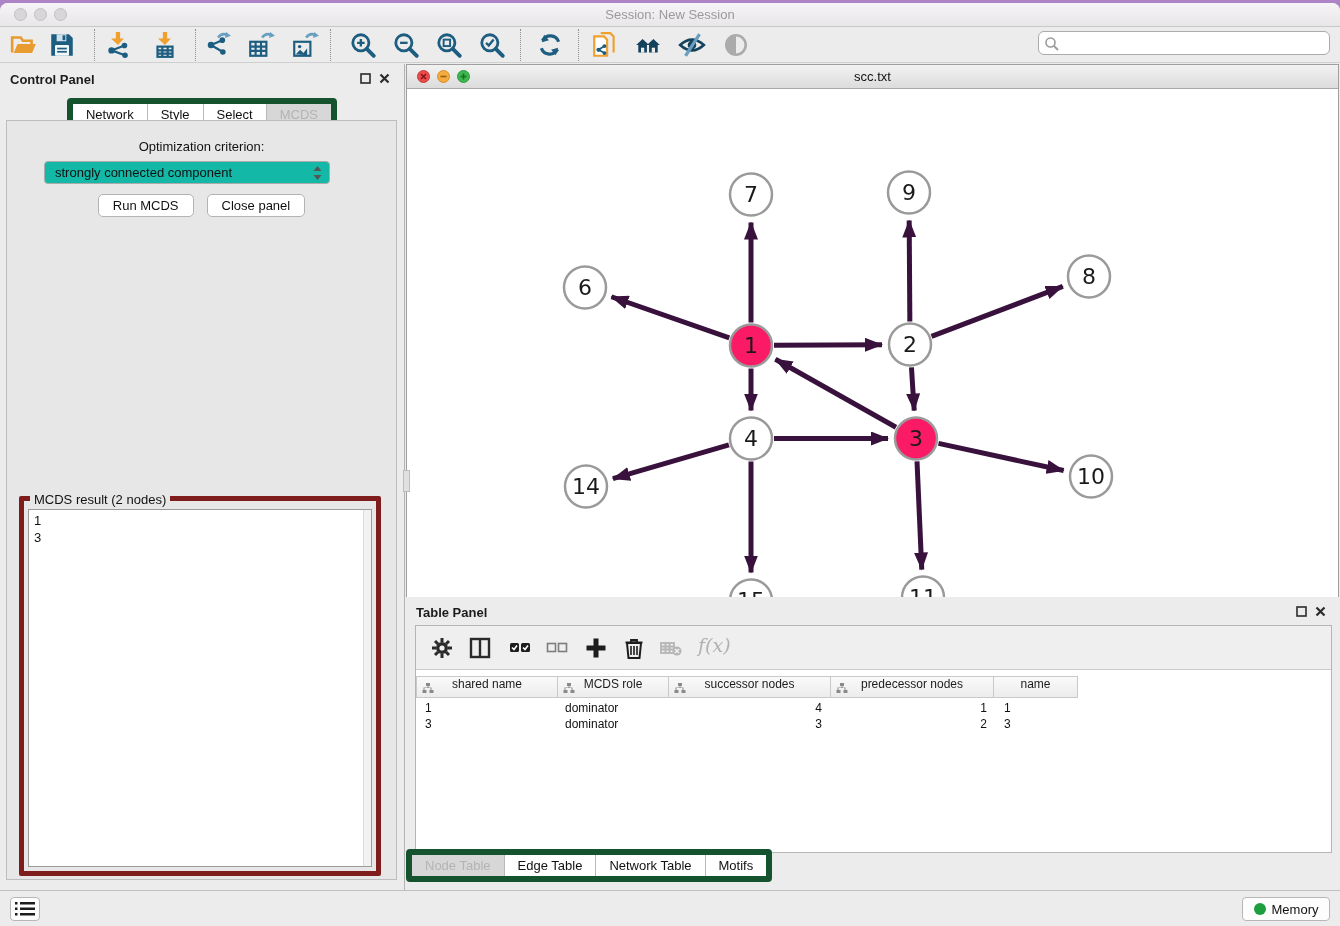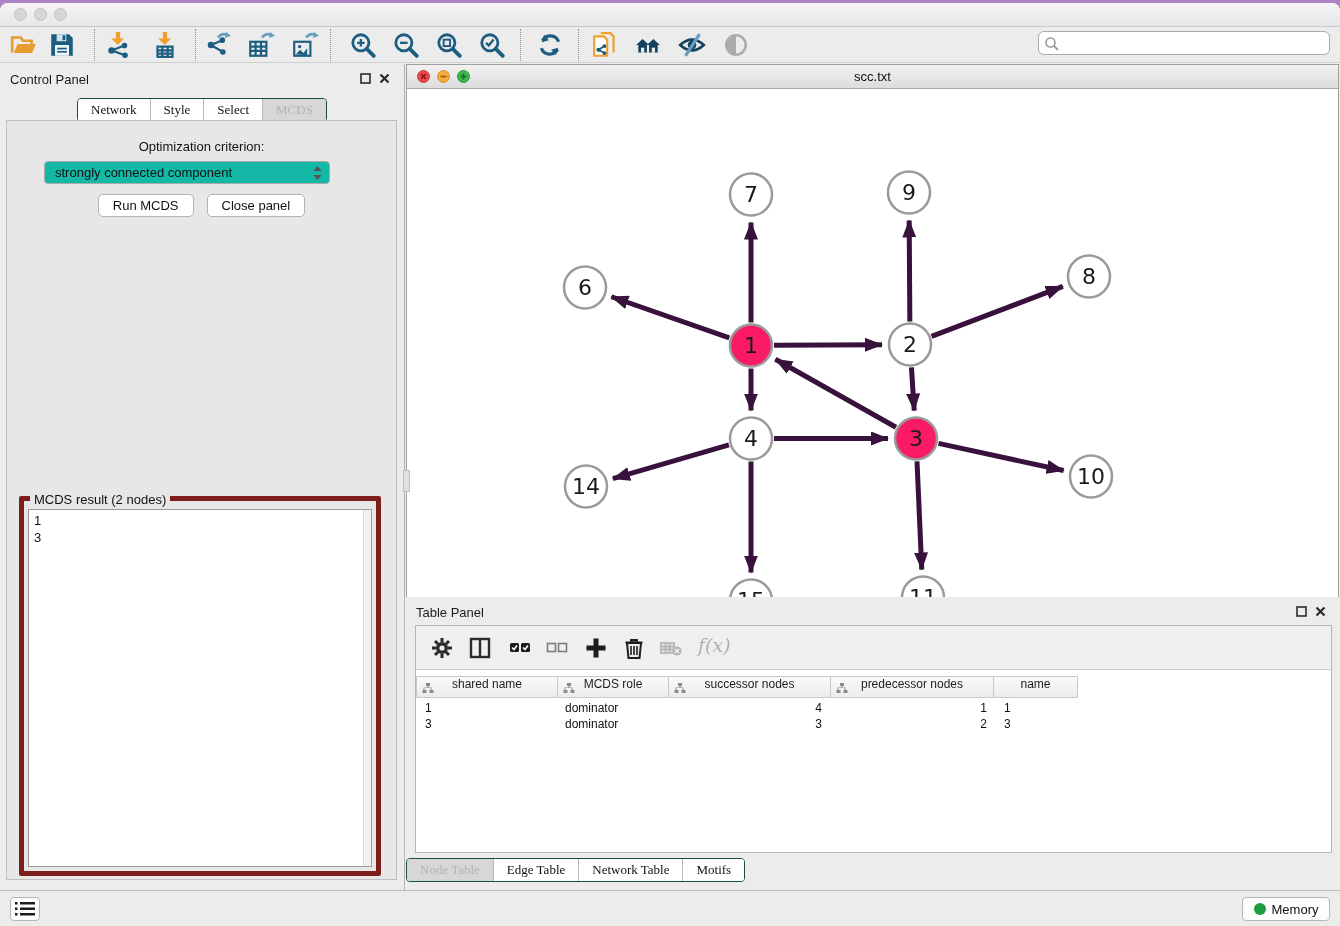--- a/index.html
+++ b/index.html
@@ -15,24 +15,24 @@
   
   .toolbar { position:absolute; top:24px; left:0; right:0; height:36px; background:#ececec; border-bottom:1px solid #cfcfcf; }
   .tb-icon { position:absolute; top:4px; width:28px; height:28px; cursor:pointer; }
   .tb-sep { position:absolute; top:2px; height:32px; width:0; border-left:1px dotted #8f8f8f; }
   .searchbox { position:absolute; top:4px; right:10px; width:292px; height:24px; background:#fff; border:1px solid #ababab; border-radius:6px; }
   .searchbox input { position:absolute; left:26px; top:2px; right:4px; height:18px; border:none; outline:none; font-size:13px; background:transparent; }
   .searchbox svg { position:absolute; left:5px; top:4px; }
 
   
   .control-panel { position:absolute; top:61px; left:0; width:405px; bottom:36px; background:#ececec; border-right:1px solid #b3b3b3; }
-  .panel-titlerow { position:absolute; top:8px; left:10px; font-size:13px; color:#1c1c1c; }
+  .panel-titlerow { position:absolute; top:8px; left:10px; font-size:13px; color:#1c1c1c;font-weight:bold; }
   .panel-btns { position:absolute; top:9px; right:14px; display:flex; gap:8px; }
   .cp-tabs { position:absolute; top:34px; left:0; right:0; display:flex; justify-content:center; }
-  .tabgroup { display:flex; border:1px solid #14532d; border-radius:4px; overflow:hidden; background:#fff;font-family:Liberation Serif, serif; }
+  .tabgroup { display:flex; border:6px solid #14532d; border-radius:4px; overflow:hidden; background:#fff; }
   .tab { font-size:13px; padding:3px 13px; background:#fff; color:#111; border-right:1px solid #b9b9b9; cursor:pointer; }
   .tab:last-child { border-right:none; }
   .tab.sel { background:#d7d7d7; color:#b4b4b4; }
   .cp-content { position:absolute; top:56px; left:6px; right:7px; bottom:10px; background:#e7e7e7; border:1px solid #bdbdbd; border-radius:0; }
   .opt-label { position:absolute; top:18px; left:0; right:0; text-align:center; font-size:13px; color:#111; }
   .criterion { position:absolute; top:40px; left:37px; width:286px; height:23px; background:#14b8a6; border:1px solid #ababab; border-radius:4px; font-size:13px; color:#111; line-height:21px; padding-left:10px; cursor:pointer; }
   .criterion .stepper { position:absolute; right:7px; top:4px; }
   .cp-buttons { position:absolute; top:73px; left:0; right:0; display:flex; justify-content:center; gap:13px; }
   .pushbtn { background:#fff; border:1px solid #b3b3b3; border-radius:5px; font-size:13px; color:#111; padding:3px 14px; font-family:"Liberation Sans",sans-serif; cursor:pointer; }
   .result-group { position:absolute; left:12px; right:15px; top:375px; height:380px; border:5px solid #7f1d1d; border-radius:2px; }
@@ -73,20 +73,21 @@
 </style>
 </head>
 <body>
 
 <div class="app">
 
   <div class="titlebar">
     <div class="tl-dot" style="left:14px"></div>
     <div class="tl-dot" style="left:34px"></div>
     <div class="tl-dot" style="left:54px"></div>
+    <div class="app-title">Session: New Session</div>
   </div>
 
   <div class="toolbar">
 
     <svg class="tb-icon" style="left:10px" viewBox="0 0 26 26">
       <path d="M2 20 V6 h8 l2 3 h8 v3" fill="none" stroke="#e89b2e" stroke-width="2.4"></path>
       <path d="M3.5 20.5 l3.5-8.5 h17 l-3.5 8.5 z" fill="#e89b2e"></path>
     </svg>
 
     <svg class="tb-icon" style="left:48px" viewBox="0 0 26 26">

